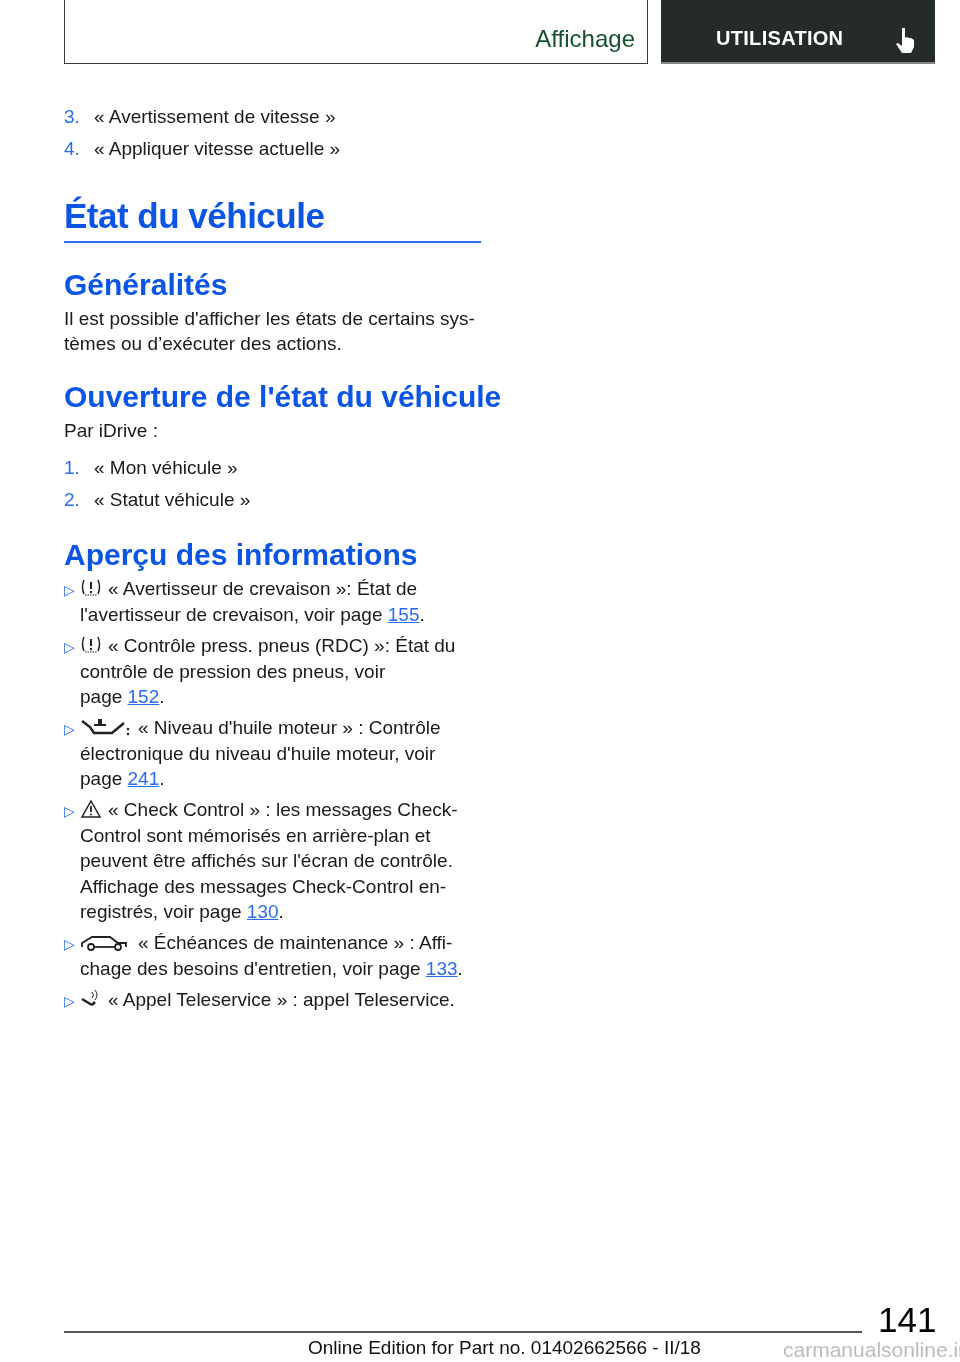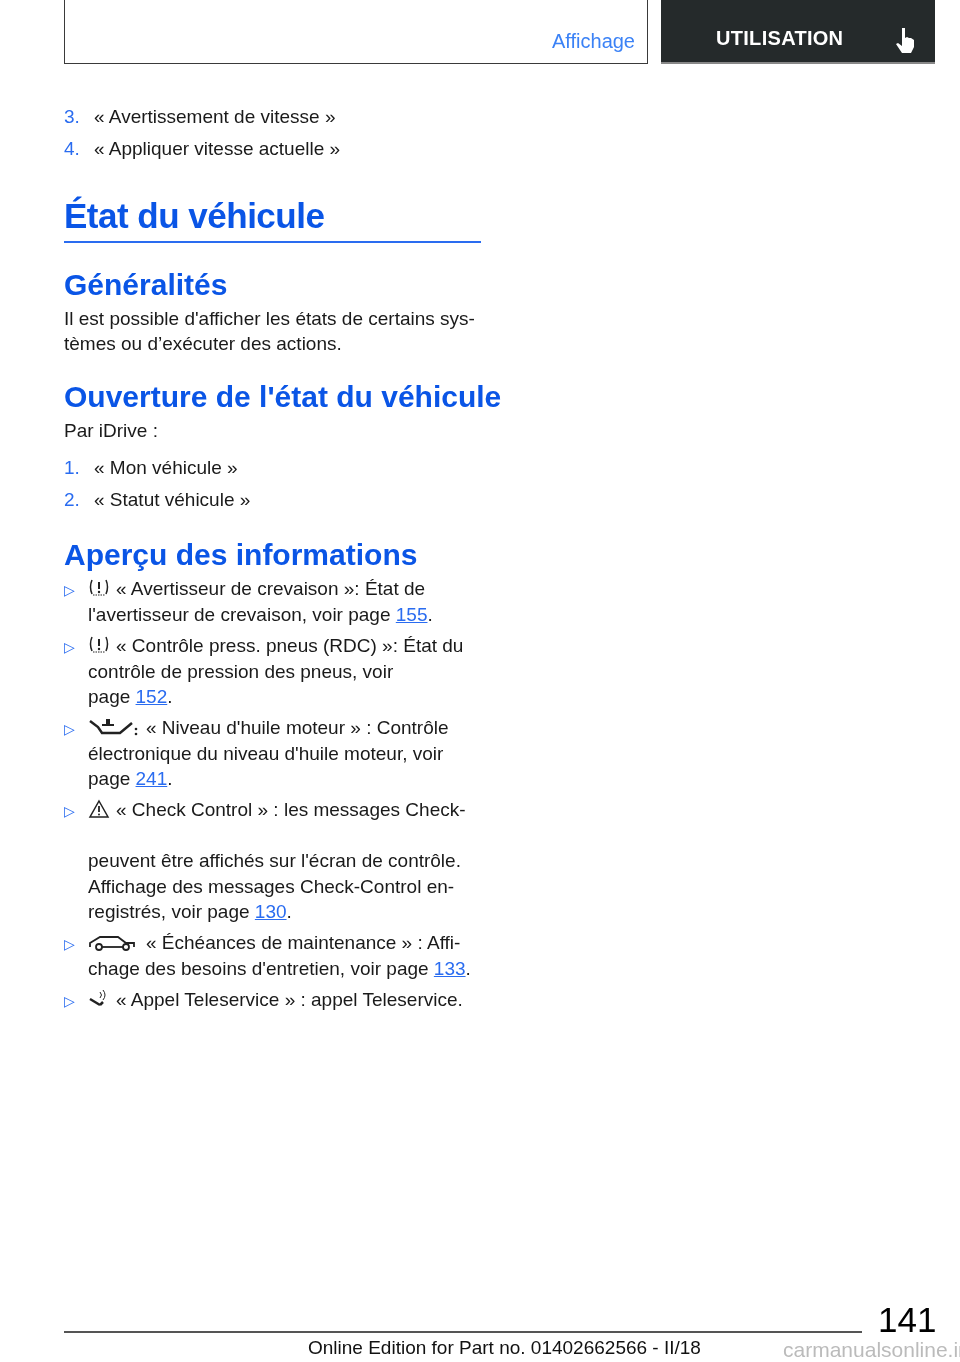--- a/index.html
+++ b/index.html
@@ -1,33 +1,33 @@
 <!DOCTYPE html>
 <html><head>
 <meta charset="utf-8">
 <style>
   html, body { margin:0; padding:0; background:#ffffff; }
   body { width:960px; height:1362px; position:relative; overflow:hidden;
          font-family:"Liberation Sans", sans-serif; color:#1a1a1a; }
   .hdr-left { position:absolute; left:64px; top:-2px; width:584px; height:66px;
               border:1.5px solid #3a3a3a; border-top:none; box-sizing:border-box; }
-  .hdr-left span { position:absolute; right:12px; bottom:10px; font-size:20px; color:#3b82f6; }
+  .hdr-left span { position:absolute; right:12px; bottom:10px; font-size:24px; color:#14532d; }
   .hdr-right { position:absolute; left:661px; top:0; width:274px; height:64px; background:#252a2b;
                border-bottom:2px solid #888; box-sizing:border-box; }
   .hdr-right span.t { position:absolute; left:55px; bottom:12px; font-size:20px; font-weight:bold; color:#fff; letter-spacing:0.3px; }
   .hdr-right .hand { position:absolute; left:232px; top:26px; width:28px; height:28px; }
   .num-item { position:absolute; left:64px; font-size:19px; }
   .num-item .n { color:#2a6cf0; display:inline-block; width:30px; }
   .h1 { position:absolute; left:64px; top:196px; font-size:35px; font-weight:bold; color:#0a55e6; letter-spacing:-0.5px;text-align:right; }
   .h1-rule { position:absolute; left:64px; top:241px; width:417px; height:2px; background:#2a6cf0; }
   .h2 { position:absolute; left:64px; font-size:30px; font-weight:bold; color:#0a55e6; }
   .p { position:absolute; left:64px; width:420px; font-size:19px; line-height:25px; }
   .bul { position:absolute; left:64px; width:420px; font-size:19px; line-height:25.5px; }
   .bul .tri { position:absolute; left:0; top:2px; color:#2a6cf0; font-size:14px; }
-  .bul .body { margin-left:24px; display:block; }
+  .bul .body { margin-left:16px; display:block; }
   .bul .ico { display:inline-block; vertical-align:-3px; margin-right:6px; }
   .link { color:#2a6cf0;text-decoration:underline; }
   .foot-num { position:absolute; left:878px; top:1300px; font-size:35px; font-weight:normal; color:#000000; }
   .foot-rule { position:absolute; left:64px; top:1331px; width:798px; height:2px; background:#555; }
   .foot-txt { position:absolute; left:308px; top:1337px; font-size:19px; color:#111; }
   .foot-wm { position:absolute; left:783px; top:1338px; font-size:21px; color:#bbb; }
 </style>
 </head>
 <body>
 
@@ -111,21 +111,21 @@
 </div>
 
 <div class="bul" style="top:797px">
   <span class="tri">▷</span>
   <span class="body">
     <svg class="ico" width="22" height="20" viewBox="0 0 22 20">
         <path d="M11 2 L20 18 H2 Z" stroke="#222" fill="none" stroke-width="1.5"></path>
         <line x1="11" y1="7" x2="11" y2="13" stroke="#222" stroke-width="1.8"></line>
         <circle cx="11" cy="15.5" r="1" fill="#222"></circle>
       </svg><span>« Check Control » : les messages Check-</span><br>
-    <br>
+    <span>Control sont mémorisés en arrière-plan et</span><br>
     <span>peuvent être affichés sur l'écran de contrôle.</span><br>
     <span>Affichage des messages Check-Control en-</span><br>
     <span>registrés, voir page </span><span class="link">130</span><span>.</span>
   </span>
 </div>
 
 <div class="bul" style="top:930px">
   <span class="tri">▷</span>
   <span class="body">
     <svg class="ico" width="52" height="20" viewBox="0 0 52 20">

